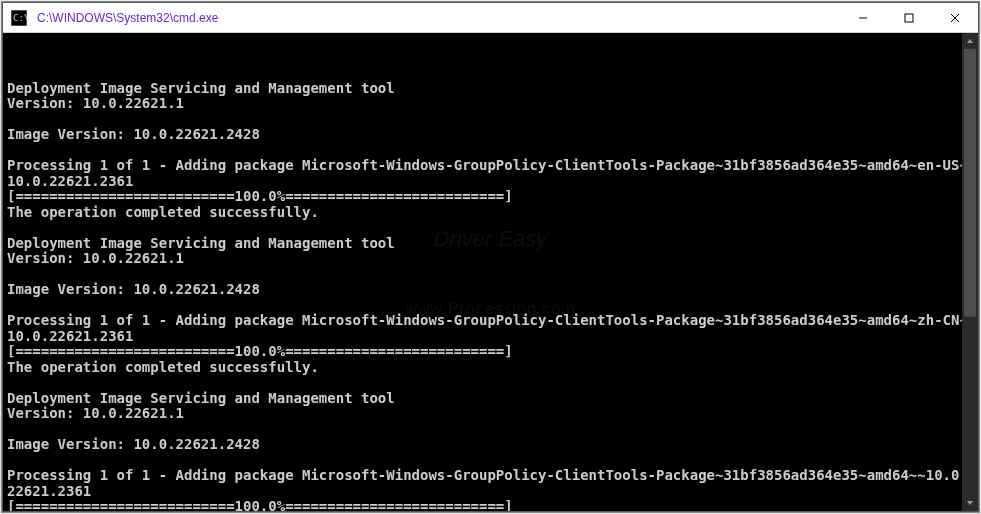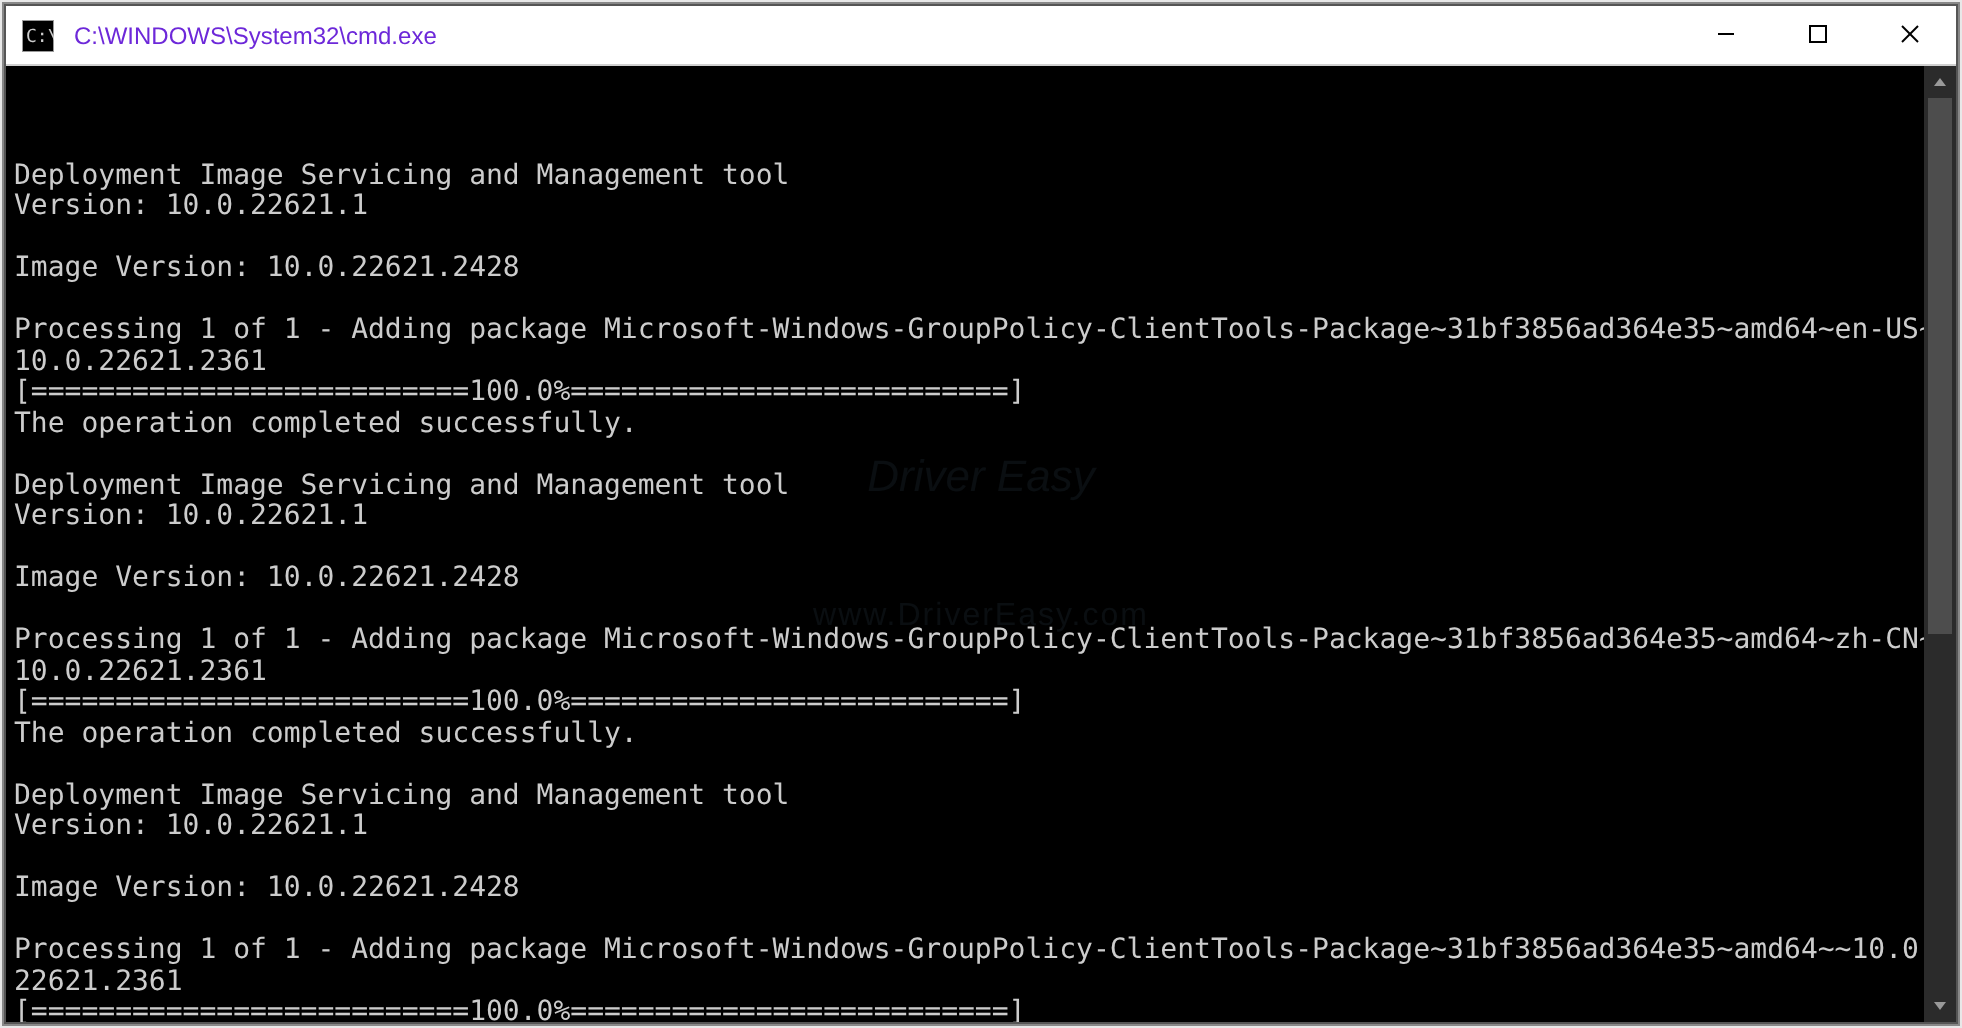--- a/index.html
+++ b/index.html
@@ -24,21 +24,21 @@
   .titlebar .ctrl {
     width: 46px; height: 100%; display: flex; align-items: center; justify-content: center;
     color: #000; cursor: default;
   }
   .terminal {
     flex: 1; background: #000; color: #ccc; overflow-y: hidden;
     font-family: Consolas, "Lucida Console", monospace;
     font-size: 14px; line-height: 15.5px; padding: 1px 4px 0 4px;
     white-space: pre-wrap; word-break: break-all; position: relative;
   }
-  .terminal .line { min-height: 15.5px; }
+  .terminal .line { min-height: 15.5px; font-weight: bold; }
   .scrollbar {
     position: absolute; right: 0; top: 30px; bottom: 0; width: 16px;
     background: #2b2b2b; display: flex; flex-direction: column;
   }
   .scroll-btn { height: 16px; display:flex; align-items:center; justify-content:center; color:#999; font-size:8px; }
   .scroll-track { flex:1; position:relative; }
   .scroll-thumb { position:absolute; left:2px; right:2px; top:0; height:60%; background:#4d4d4d; }
   .watermark {
     position:absolute; left:50%; top:50%; transform:translate(-50%,-50%);
     color:rgba(100,140,170,0.10); font-size:22px; font-style:italic;
@@ -82,21 +82,21 @@
               <line x1="9" y1="1" x2="1" y2="9" stroke="#000" stroke-width="1"></line>
             </svg>
         </span>
       </div>
     </div>
   </div>
 
   <div class="terminal" id="terminal">
     <div class="watermark">
       <div>Driver Easy</div>
-      <div class="w2">www.DriverEasy.com</div>
+      <div class="w2">www.Processing.com</div>
     </div>
   <div class="line">Deployment Image Servicing and Management tool</div><div class="line">Version: 10.0.22621.1</div><div class="line"></div><div class="line">Image Version: 10.0.22621.2428</div><div class="line"></div><div class="line">Processing 1 of 1 - Adding package Microsoft-Windows-GroupPolicy-ClientTools-Package~31bf3856ad364e35~amd64~en-US~10.0.22621.2361</div><div class="line">[==========================100.0%==========================]</div><div class="line">The operation completed successfully.</div><div class="line"></div><div class="line">Deployment Image Servicing and Management tool</div><div class="line">Version: 10.0.22621.1</div><div class="line"></div><div class="line">Image Version: 10.0.22621.2428</div><div class="line"></div><div class="line">Processing 1 of 1 - Adding package Microsoft-Windows-GroupPolicy-ClientTools-Package~31bf3856ad364e35~amd64~zh-CN~10.0.22621.2361</div><div class="line">[==========================100.0%==========================]</div><div class="line">The operation completed successfully.</div><div class="line"></div><div class="line">Deployment Image Servicing and Management tool</div><div class="line">Version: 10.0.22621.1</div><div class="line"></div><div class="line">Image Version: 10.0.22621.2428</div><div class="line"></div><div class="line">Processing 1 of 1 - Adding package Microsoft-Windows-GroupPolicy-ClientTools-Package~31bf3856ad364e35~amd64~~10.0.22621.2361</div><div class="line">[==========================100.0%==========================]</div></div>
 
   <div class="scrollbar">
     <div class="scroll-btn">
       <svg width="8" height="8" viewBox="0 0 8 8">
           <polygon points="4,2 7,6 1,6" fill="#999"></polygon>
         </svg>
     </div>
     <div class="scroll-track">

